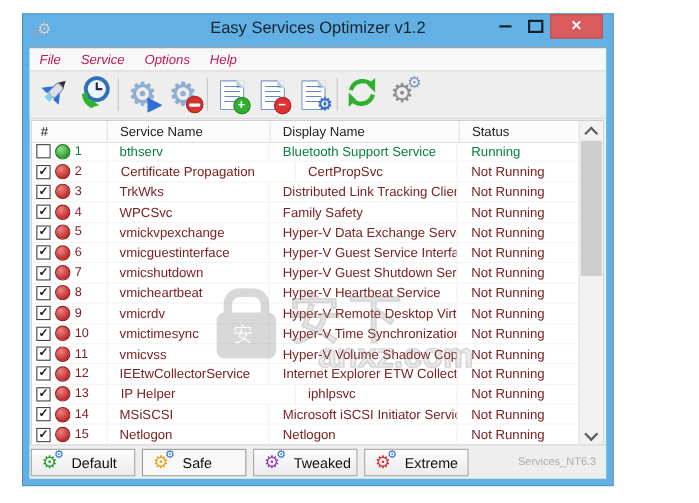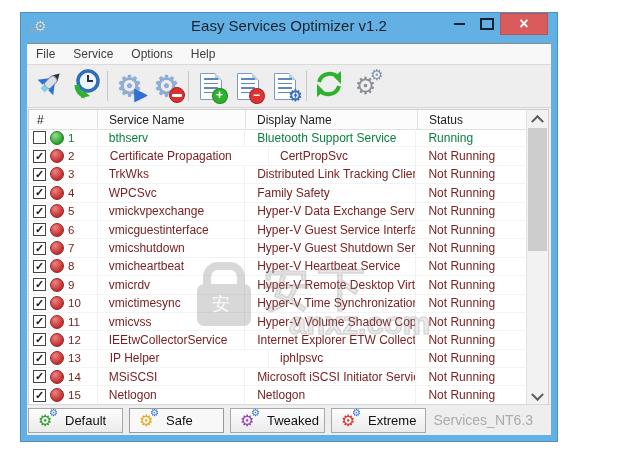--- a/index.html
+++ b/index.html
@@ -11,21 +11,21 @@
   .app-icon .g1{position:absolute;left:4px;top:0;font-size:14px;color:#d8dde6;text-shadow:0 0 1px #6b7a8c;}
   .app-icon .g2{position:absolute;left:-1px;top:7px;font-size:9px;color:#9aa6b5;}
   #title{position:absolute;left:0;right:0;top:4px;text-align:center;font-size:15px;color:#15222e;}
   #controls{position:absolute;top:1px;right:9px;height:20px;display:flex;align-items:center;}
   .ctrl{width:27px;height:20px;display:flex;align-items:center;justify-content:center;cursor:default;}
   .min-glyph{width:11px;height:2px;background:#15222e;}
   .max-glyph{width:10px;height:8px;border:2px solid #15222e;background:transparent;}
   .ctrl-close{width:46px;height:20px;background:#d95b5b;border:1px solid #c04f4f;display:flex;align-items:center;justify-content:center;color:#fff;font-size:16px;font-weight:bold;line-height:1;}
   
   #client{position:absolute;left:6px;right:6px;top:30px;bottom:6px;background:#f0f0f0;border-top:1px solid #8a8a8a;}
-  #menubar{height:20px;background:#f8f8f8;display:flex;align-items:center;font-size:12px;color:#404040;}
+  #menubar{height:20px;background:#f8f8f8;display:flex;align-items:center;font-size:12px;color:#be185d;font-style:italic;}
   .menu-item{padding:0 9px;line-height:20px;}
   #toolbar{height:42px;background:#eeeeee;border-top:1px solid #dadada;border-bottom:1px solid #d6d6d6;display:flex;align-items:center;padding-left:3px;}
   .tbtn{width:37px;height:37px;display:flex;align-items:center;justify-content:center;position:relative;}
   .tsep{width:1px;height:30px;background:#c6c6c6;margin:0 3px;}
   
   .ic{position:relative;width:32px;height:32px;display:flex;align-items:center;justify-content:center;}
   .gear-big{font-size:29px;color:#8fafd6;line-height:1;text-shadow:0 0 1px #4a6ea8;}
   .ov{position:absolute;}
   .play-ov{right:-2px;bottom:-3px;font-size:17px;color:#2f6fd8;text-shadow:0 0 1px #1a4a9e;}
   .stop-ov{right:-2px;bottom:-1px;width:14px;height:14px;border-radius:50%;background:#d93030;border:1px solid #a82020;}
@@ -70,21 +70,21 @@
   .chev.up{transform:rotate(45deg) translate(2px,2px);}
   .chev.down{transform:rotate(225deg) translate(2px,2px);}
   #sb-thumb{position:absolute;left:1px;right:1px;top:18px;height:123px;background:#cdcdcd;}
   
   #bottombar{position:absolute;left:0;right:0;bottom:0;height:30px;background:#eeeeee;border-top:1px solid #d8d8d8;display:flex;align-items:center;padding-left:1px;}
   .preset-btn{width:95px;height:25px;margin-right:6px;background:linear-gradient(#fdfdfd,#ebebeb);border:1px solid #a8a8a8;display:flex;align-items:center;gap:9px;padding-left:9px;box-sizing:border-box;font-size:13px;color:#101010;}
   .preset-btn.active{background:#f8f8f8;border-color:#9a9a9a;}
   .pgear{position:relative;width:18px;height:18px;flex:none;}
   .pgear .main{position:absolute;left:0;top:2px;font-size:16px;line-height:1;}
   .pgear .small{position:absolute;right:-2px;top:-4px;font-size:10px;color:#2f6fd8;}
-  #statusText{margin-left:auto;padding-right:18px;font-size:14px;color:#ababab;}
+  #statusText{margin-left:auto;padding-right:9px;font-size:10px;color:#ababab;}
   
   #watermark{position:absolute;left:168px;top:148px;width:270px;height:86px;opacity:.32;pointer-events:none;color:#878787;}
   .wm-lock{position:absolute;left:0;top:26px;width:54px;height:42px;background:#878787;border-radius:7px;}
   .wm-lock::before{content:"";position:absolute;left:6px;top:-22px;width:26px;height:24px;border:8px solid #878787;border-bottom:none;border-radius:15px 15px 0 0;}
   .wm-lock::after{content:"安";position:absolute;left:15px;top:8px;font-size:18px;color:#f0f0f0;}
   .wm-chars{position:absolute;left:66px;top:0px;font-size:47px;font-weight:normal;letter-spacing:8px;color:rgba(135,135,135,.55);-webkit-text-stroke:2px #878787;}
   .wm-site{position:absolute;left:92px;top:48px;font-size:31px;font-weight:bold;color:rgba(135,135,135,.5);-webkit-text-stroke:1.5px #878787;}
 </style>
 </head>
 <body>

